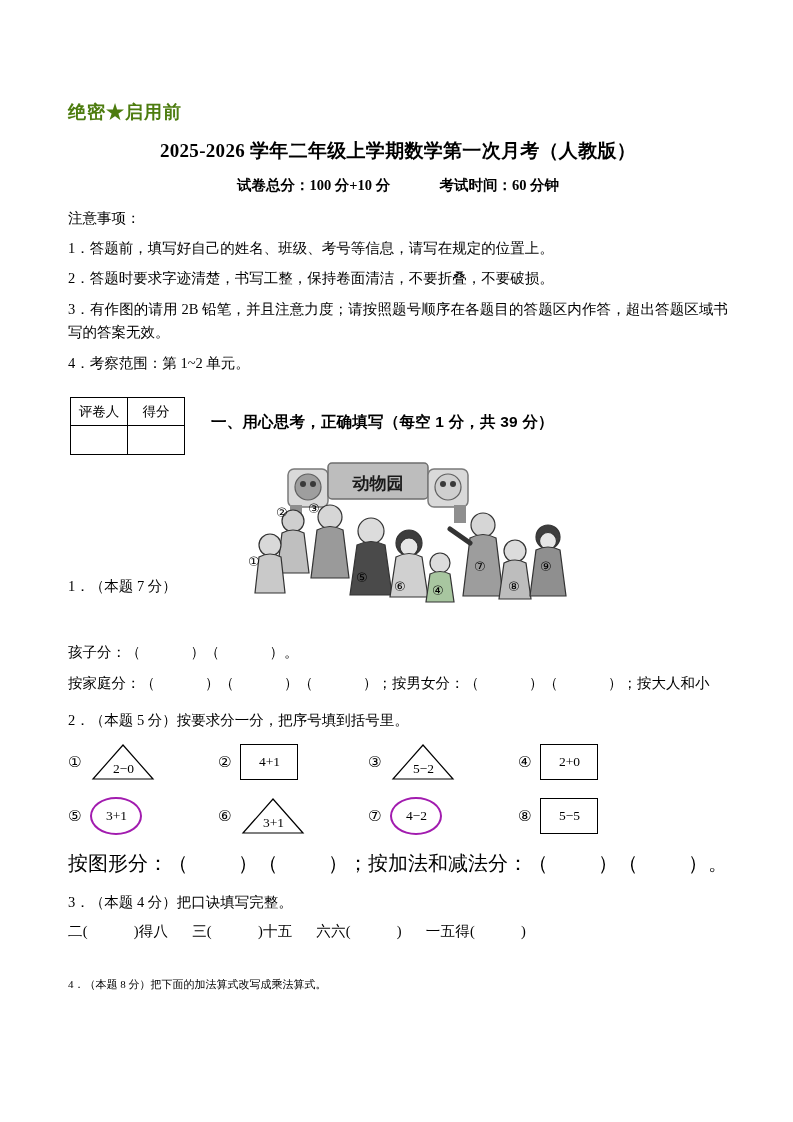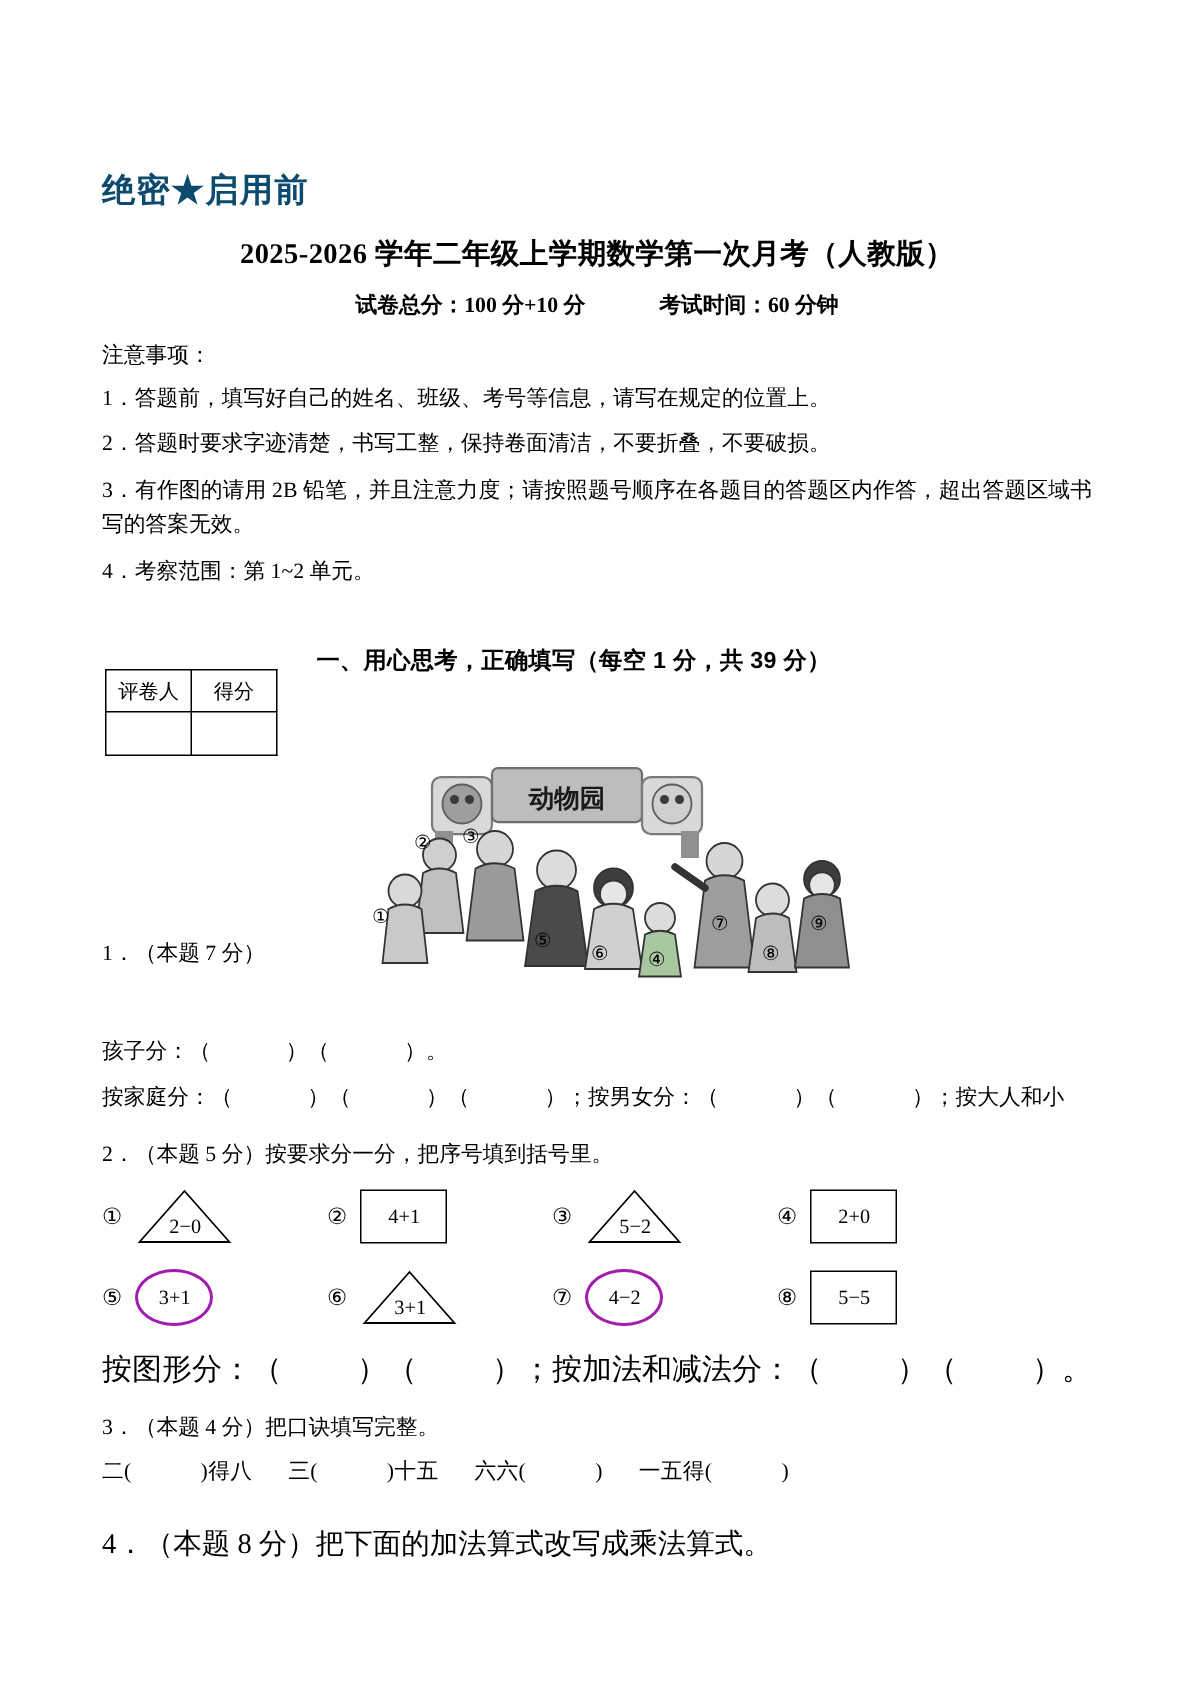--- a/index.html
+++ b/index.html
@@ -22,26 +22,26 @@
     height: 1122px;
     padding: 0;
   }
   .content {
     position: absolute;
     left: 68px;
     top: 96px;
     width: 660px;
   }
   .secret {
-    color: #0c4a6e;
+    color: #4d7c0f;
     font-weight: bold;
-    font-size: 22px;
+    font-size: 18px;
     font-family: "Liberation Sans", sans-serif;
     letter-spacing: 1px;
-    margin: 16px 0 14px 0;
+    margin: 4px 0 14px 0;
   }
   .doc-title {
     text-align: center;
     font-size: 19px;
     font-weight: bold;
     letter-spacing: 0.3px;
     margin: 0 0 12px 0;
   }
   .subtitle-row {
     text-align: center;
@@ -66,21 +66,20 @@
 
   
   .section1-row {
     margin-top: 22px;
     display: flex;
     align-items: flex-start;
   }
   table.score-table {
     border-collapse: collapse;
     margin-left: 2px;
-    margin-top: 31px;
   }
   table.score-table td {
     border: 1px solid #000;
     width: 54px;
     height: 25px;
     text-align: center;
     font-size: 13.5px;
     vertical-align: middle;
   }
   table.score-table td.blank {
@@ -188,22 +187,22 @@
   .q3-head {
     font-size: 14.5px;
     margin: 16px 0 10px 0;
   }
   .q3-line {
     font-size: 14.5px;
     margin: 0 0 0 0;
     letter-spacing: 0.2px;
   }
   .q4-head {
-    font-size: 19px;
-    margin: 26px 0 0 0;
+    font-size: 11px;
+    margin: 36px 0 0 0;
   }
   .paren-gap {
     display: inline-block;
     width: 46px;
   }
   .wide-gap {
     display: inline-block;
     width: 24px;
   }
 </style>

